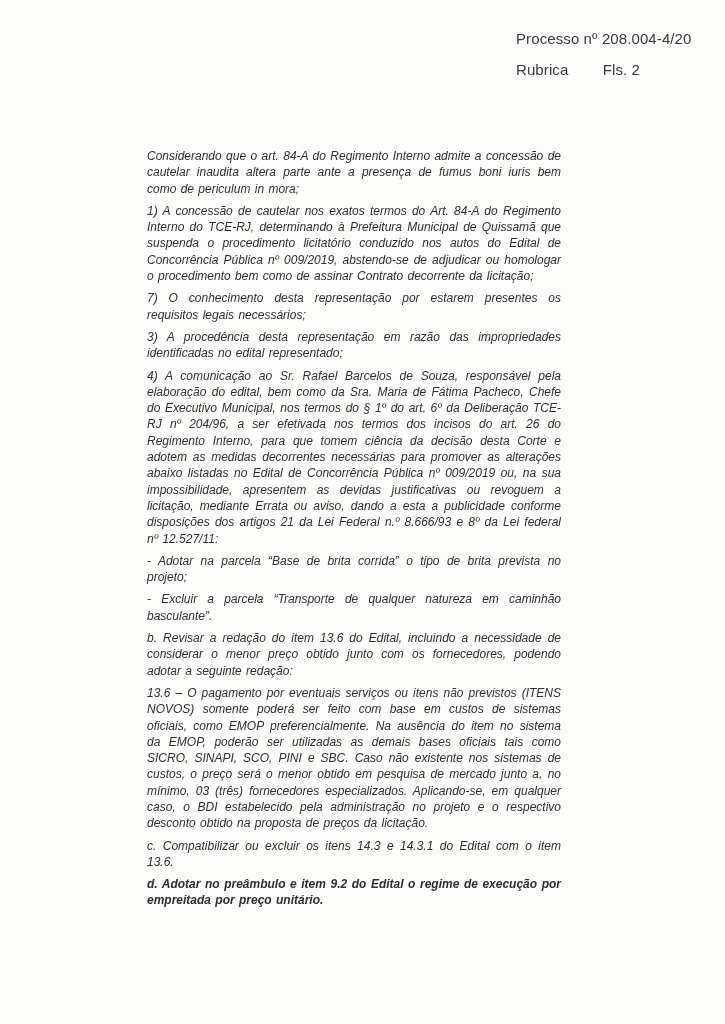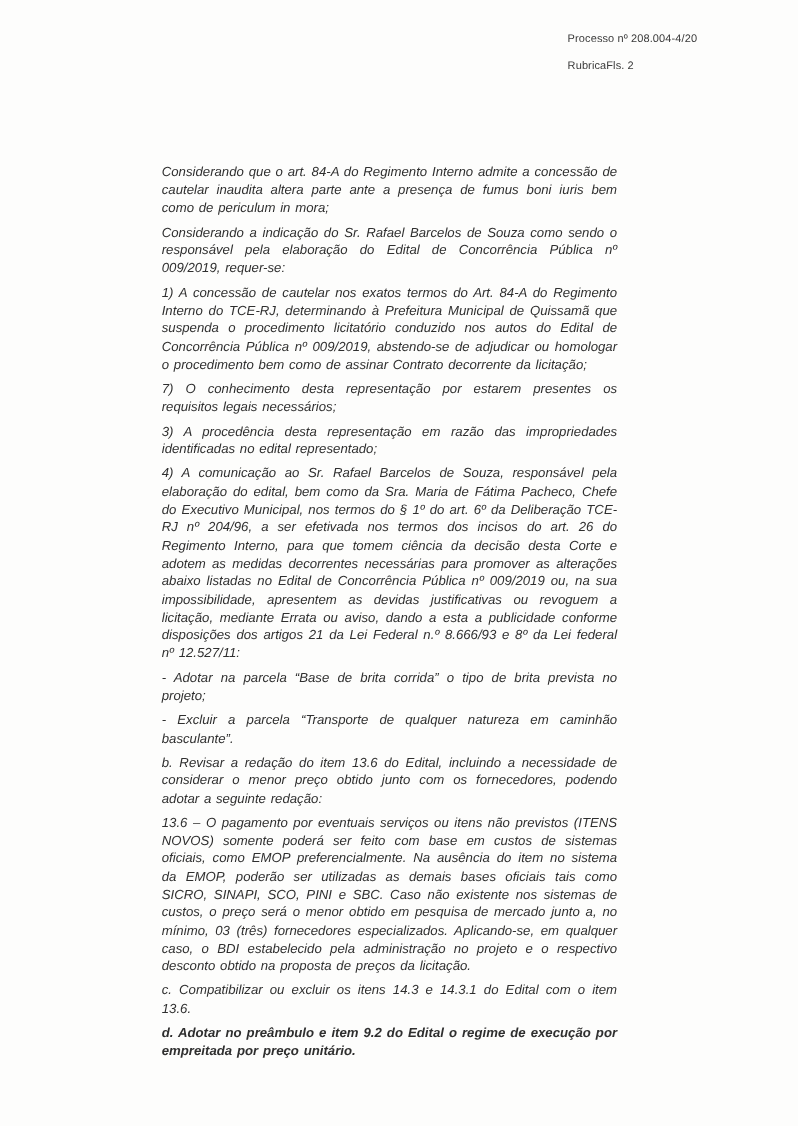--- a/index.html
+++ b/index.html
@@ -15,32 +15,32 @@
     background: #fdfdfc;
     color: #2f2f2f;
     overflow: hidden;
   }
   
   .header {
     position: absolute;
     top: 30px;
     left: 516px;
     width: 160px;
-    font-size: 10px;
+    font-size: 15px;
     font-style: normal;
     color: #3a3a3a;
     letter-spacing: 0.1px;
   }
   .header .row1 {
     white-space: nowrap;
     margin-bottom: 14px;
   }
   .header .row2 {
     display: flex;
-    justify-content: flex-start;
+    justify-content: space-between;
     width: 124px;
     white-space: nowrap;
   }
   
   .doc-body {
     position: absolute;
     top: 100px;
     left: 147px;
     width: 414px;
     font-style: italic;
@@ -64,21 +64,20 @@
   <div class="header">
     <div class="row1">Processo nº 208.004-4/20</div>
     <div class="row2">
       <span>Rubrica</span>
       <span>Fls. 2</span>
     </div>
   </div>
 
   <div class="doc-body">
     <p>Considerando que o art. 84-A do Regimento Interno admite a concessão de cautelar inaudita altera parte ante a presença de fumus boni iuris bem como de periculum in mora;</p>
-    <p>Considerando a indicação do Sr. Rafael Barcelos de Souza como sendo o responsável pela elaboração do Edital de Concorrência Pública nº 009/2019, requer-se:</p>
     <p>1) A concessão de cautelar nos exatos termos do Art. 84-A do Regimento Interno do TCE-RJ, determinando à Prefeitura Municipal de Quissamã que suspenda o procedimento licitatório conduzido nos autos do Edital de Concorrência Pública nº 009/2019, abstendo-se de adjudicar ou homologar o procedimento bem como de assinar Contrato decorrente da licitação;</p>
     <p>7) O conhecimento desta representação por estarem presentes os requisitos legais necessários;</p>
     <p>3) A procedência desta representação em razão das impropriedades identificadas no edital representado;</p>
     <p>4) A comunicação ao Sr. Rafael Barcelos de Souza, responsável pela elaboração do edital, bem como da Sra. Maria de Fátima Pacheco, Chefe do Executivo Municipal, nos termos do § 1º do art. 6º da Deliberação TCE-RJ nº 204/96, a ser efetivada nos termos dos incisos do art. 26 do Regimento Interno, para que tomem ciência da decisão desta Corte e adotem as medidas decorrentes necessárias para promover as alterações abaixo listadas no Edital de Concorrência Pública nº 009/2019 ou, na sua impossibilidade, apresentem as devidas justificativas ou revoguem a licitação, mediante Errata ou aviso, dando a esta a publicidade conforme disposições dos artigos 21 da Lei Federal n.º 8.666/93 e 8º da Lei federal nº 12.527/11:</p>
     <p>- Adotar na parcela “Base de brita corrida” o tipo de brita prevista no projeto;</p>
     <p>- Excluir a parcela “Transporte de qualquer natureza em caminhão basculante”.</p>
     <p>b. Revisar a redação do item 13.6 do Edital, incluindo a necessidade de considerar o menor preço obtido junto com os fornecedores, podendo adotar a seguinte redação:</p>
     <p>13.6 – O pagamento por eventuais serviços ou itens não previstos (ITENS NOVOS) somente poderá ser feito com base em custos de sistemas oficiais, como EMOP preferencialmente. Na ausência do item no sistema da EMOP, poderão ser utilizadas as demais bases oficiais tais como SICRO, SINAPI, SCO, PINI e SBC. Caso não existente nos sistemas de custos, o preço será o menor obtido em pesquisa de mercado junto a, no mínimo, 03 (três) fornecedores especializados. Aplicando-se, em qualquer caso, o BDI estabelecido pela administração no projeto e o respectivo desconto obtido na proposta de preços da licitação.</p>
     <p>c. Compatibilizar ou excluir os itens 14.3 e 14.3.1 do Edital com o item 13.6.</p>
     <p>d. Adotar no preâmbulo e item 9.2 do Edital o regime de execução por empreitada por preço unitário.</p>

